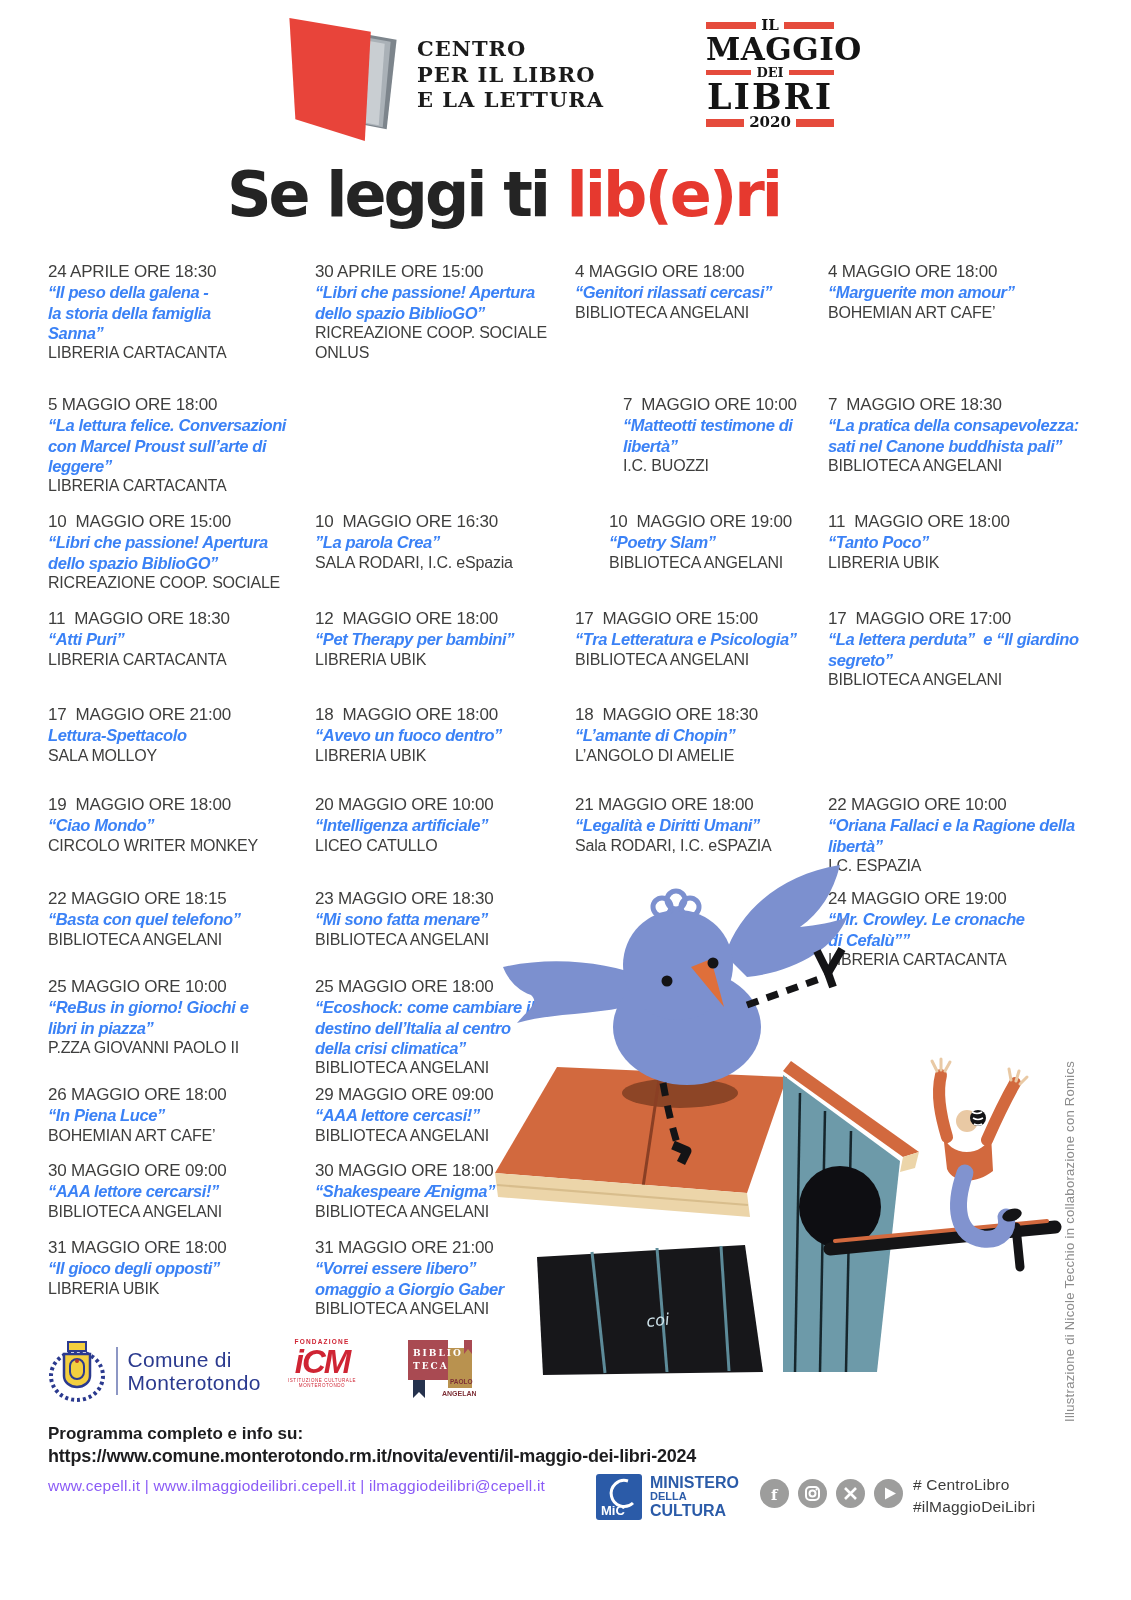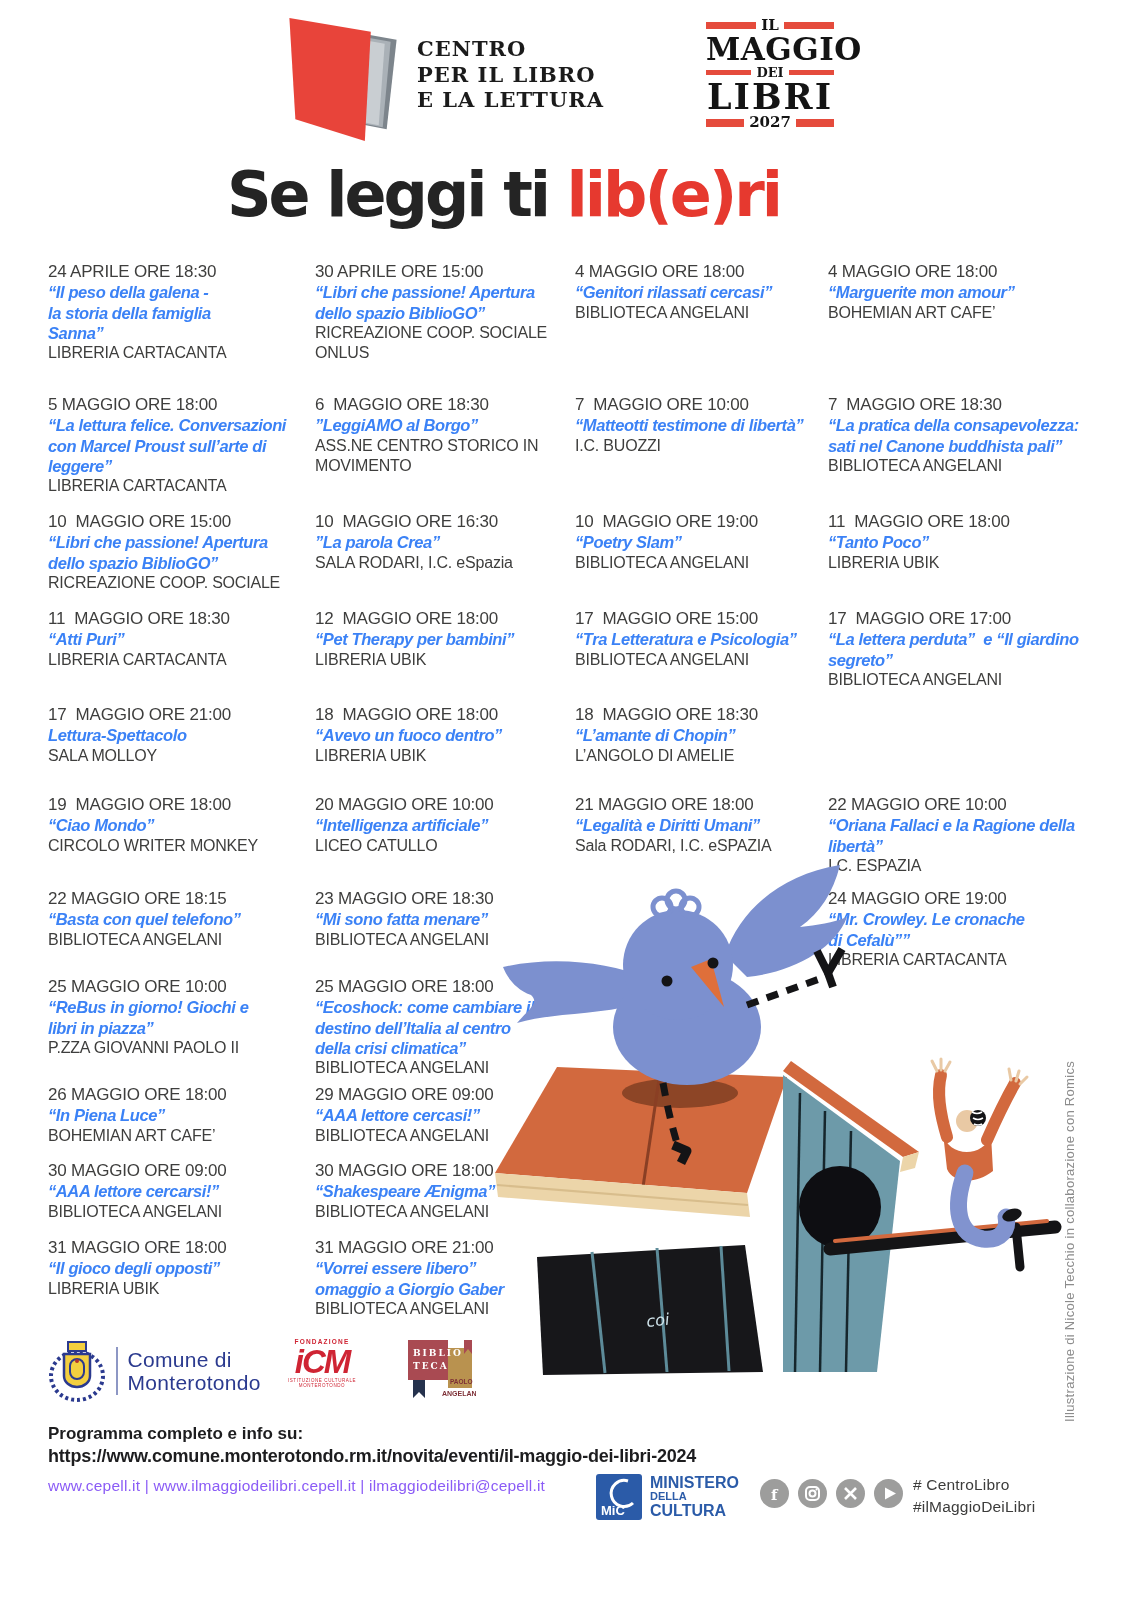--- a/index.html
+++ b/index.html
@@ -94,21 +94,21 @@
       </div>
     <div class="mg-maggio">MAGGIO</div>
     <div class="mg-row">
         <div class="mg-bar thin"></div>
       <span class="mg-dei">DEI</span>
       <div class="mg-bar thin"></div>
       </div>
     <div class="mg-libri">LIBRI</div>
     <div class="mg-row">
         <div class="mg-bar thick"></div>
-      <span class="mg-year">2027</span>
+      <span class="mg-year">2020</span>
       <div class="mg-bar thick"></div>
       </div>
   </div>
 
   <div class="poster-title"><span>Se leggi ti </span><span class="red">lib(e)ri</span></div>
 
   <div class="events-grid">
       <div class="event" style="grid-area: 1 / 1;">
       <div class="ev-date">24 APRILE ORE 18:30</div>
       <div class="ev-title">“Il peso della galena -
@@ -170,26 +170,20 @@
       <div class="ev-title">“Il gioco degli opposti”</div>
       <div class="ev-venue">LIBRERIA UBIK</div>
     </div>
       <div class="event" style="grid-area: 1 / 2;">
       <div class="ev-date">30 APRILE ORE 15:00</div>
       <div class="ev-title">“Libri che passione! Apertura
 dello spazio BiblioGO”</div>
       <div class="ev-venue">RICREAZIONE COOP. SOCIALE
 ONLUS</div>
     </div>
-      <div class="event" style="grid-area: 2 / 2;">
-      <div class="ev-date">6  MAGGIO ORE 18:30</div>
-      <div class="ev-title">”LeggiAMO al Borgo”</div>
-      <div class="ev-venue">ASS.NE CENTRO STORICO IN
-MOVIMENTO</div>
-    </div>
       <div class="event" style="grid-area: 3 / 2;">
       <div class="ev-date">10  MAGGIO ORE 16:30</div>
       <div class="ev-title">”La parola Crea”</div>
       <div class="ev-venue">SALA RODARI, I.C. eSpazia</div>
     </div>
       <div class="event" style="grid-area: 4 / 2;">
       <div class="ev-date">12  MAGGIO ORE 18:00</div>
       <div class="ev-title">“Pet Therapy per bambini”</div>
       <div class="ev-venue">LIBRERIA UBIK</div>
     </div>
@@ -229,26 +223,26 @@
       <div class="ev-date">31 MAGGIO ORE 21:00</div>
       <div class="ev-title">“Vorrei essere libero”
 omaggio a Giorgio Gaber</div>
       <div class="ev-venue">BIBLIOTECA ANGELANI</div>
     </div>
       <div class="event" style="grid-area: 1 / 3;">
       <div class="ev-date">4 MAGGIO ORE 18:00</div>
       <div class="ev-title">“Genitori rilassati cercasi”</div>
       <div class="ev-venue">BIBLIOTECA ANGELANI</div>
     </div>
-      <div class="event" style="grid-area: 2 / 3;">
+      <div class="event" style="grid-area: 2 / 3; margin-left: 48px;">
       <div class="ev-date">7  MAGGIO ORE 10:00</div>
       <div class="ev-title">“Matteotti testimone di libertà”</div>
       <div class="ev-venue">I.C. BUOZZI</div>
     </div>
-      <div class="event" style="grid-area: 3 / 3;">
+      <div class="event" style="grid-area: 3 / 3; margin-left: 34px;">
       <div class="ev-date">10  MAGGIO ORE 19:00</div>
       <div class="ev-title">“Poetry Slam”</div>
       <div class="ev-venue">BIBLIOTECA ANGELANI</div>
     </div>
       <div class="event" style="grid-area: 4 / 3;">
       <div class="ev-date">17  MAGGIO ORE 15:00</div>
       <div class="ev-title">“Tra Letteratura e Psicologia”</div>
       <div class="ev-venue">BIBLIOTECA ANGELANI</div>
     </div>
       <div class="event" style="grid-area: 5 / 3;">

